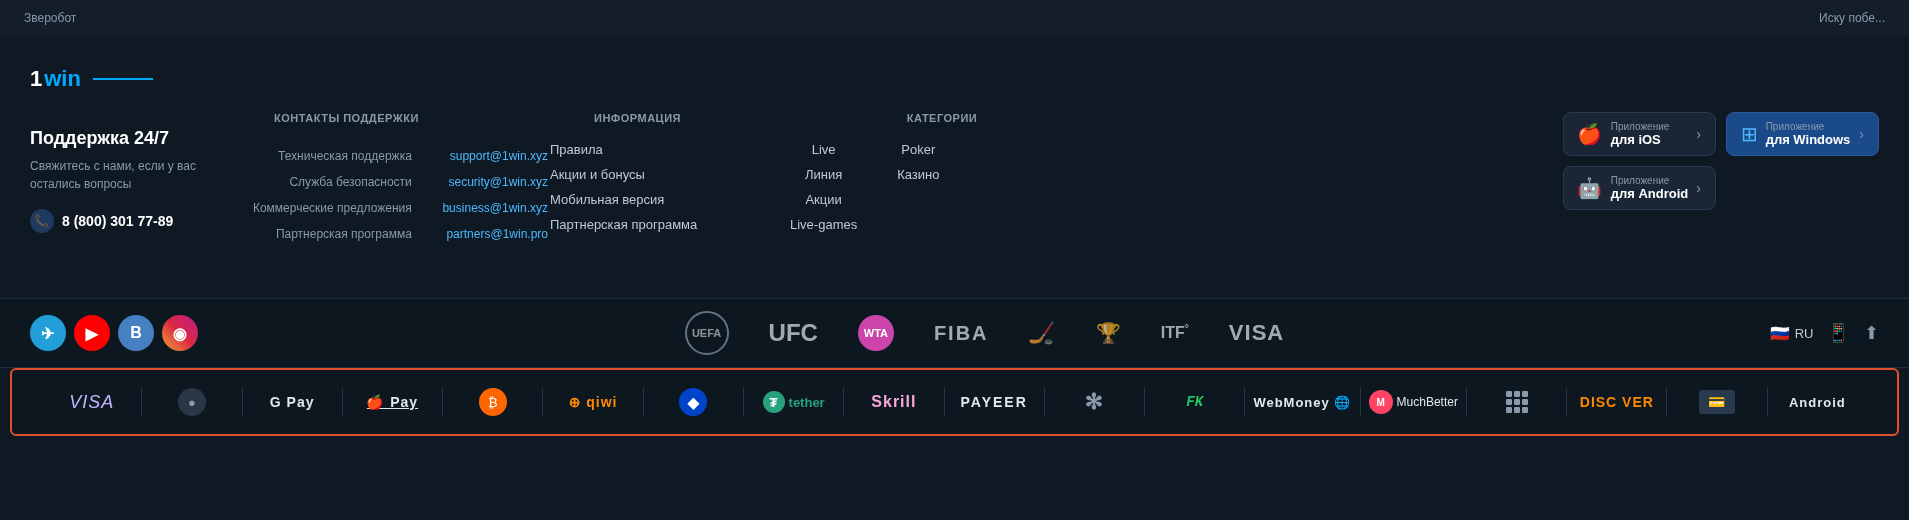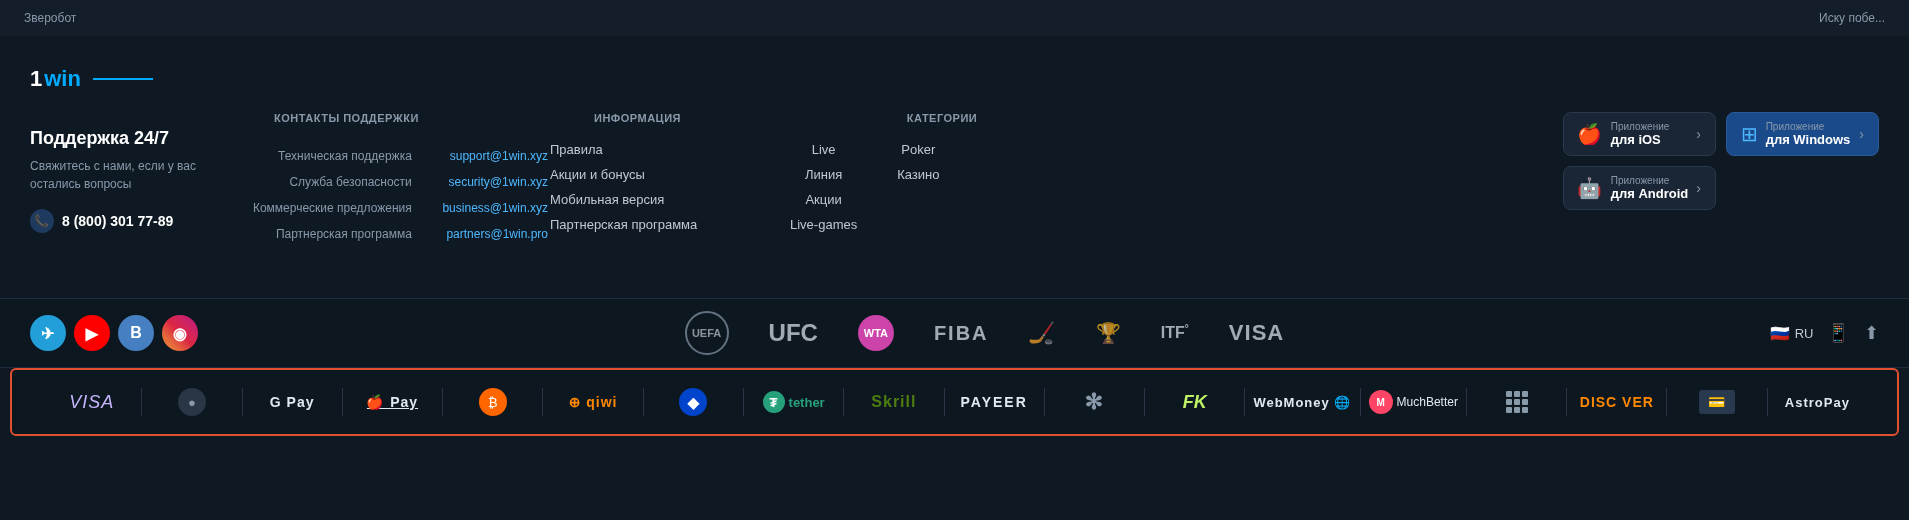--- a/index.html
+++ b/index.html
@@ -361,21 +361,21 @@
     .payment-text.gpay-text {
       color: #e0e8f0;
       font-size: 14px;
     }
     .payment-text.applepay-text {
       color: #e0e8f0;
       font-size: 14px;
       text-decoration: underline;
     }
     .payment-text.skrill-text {
-      color: #4d7c0f;
+      color: #f9a8d4;
       font-size: 16px;
       font-weight: 900;
     }
     .payment-text.payeer-text {
       color: #e0e8f0;
       font-size: 14px;
       font-weight: 900;
       letter-spacing: 2px;
     }
     .payment-text.webmoney-text {
@@ -459,24 +459,25 @@
       border-radius: 50%;
       background: #ff4466;
       display: flex;
       align-items: center;
       justify-content: center;
       color: #fff;
       font-size: 10px;
       font-weight: bold;
     }
     .fk-logo {
-      font-size: 18px;
-      font-weight: bold;
-      color: #bef264;
+      font-size: 14px;
+      font-weight: bold;
+      color: #22c55e;
       font-style: italic;
+      font-family: Liberation Mono, monospace;
     }
     .grid-icon {
       width: 22px;
       height: 22px;
       display: grid;
       grid-template-columns: 1fr 1fr 1fr;
       grid-template-rows: 1fr 1fr 1fr;
       gap: 2px;
     }
     .grid-icon-cell {
@@ -735,15 +736,15 @@
   <div class="payment-divider"></div>
 
   <div class="payment-item">
     <div class="card-icon-placeholder">
       <span style="color:#8899aa; font-size:14px;">💳</span>
     </div>
   </div>
   <div class="payment-divider"></div>
 
   <div class="payment-item">
-    <span class="payment-text astropay-text">AstroPay</span>
+    <span class="payment-text astropay-text">Android</span>
   </div>
 </div>
 
 </body></html>

